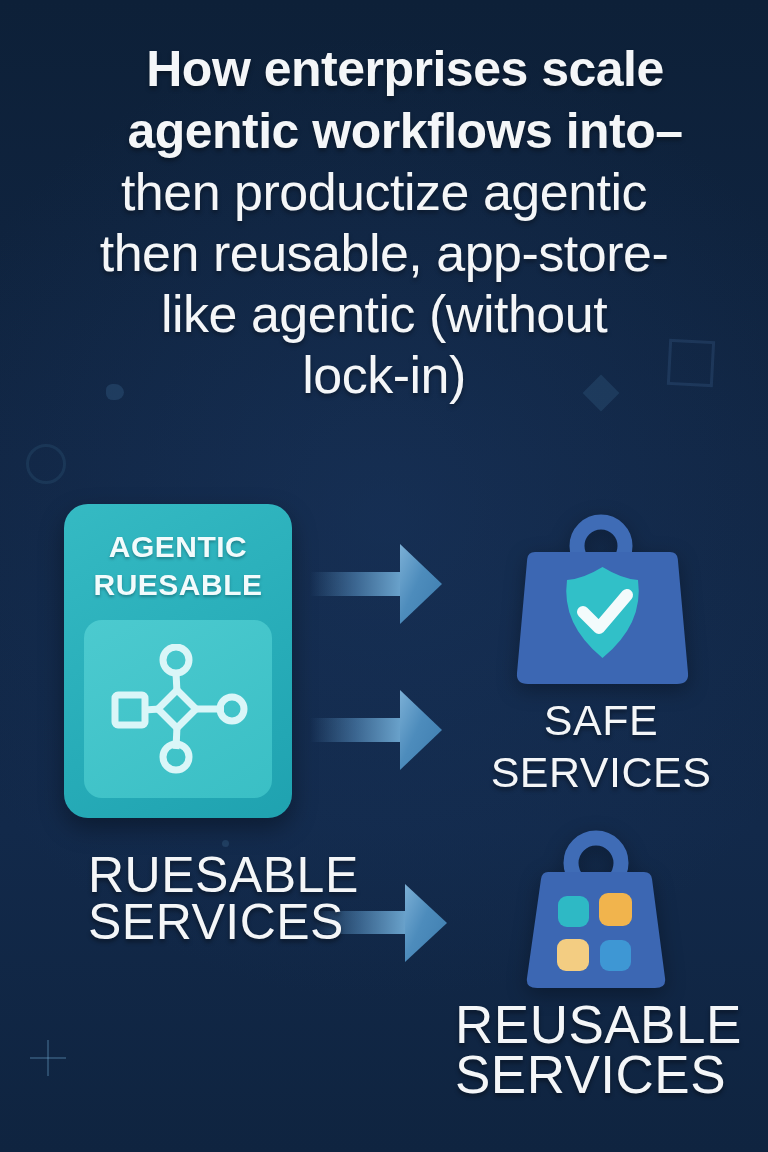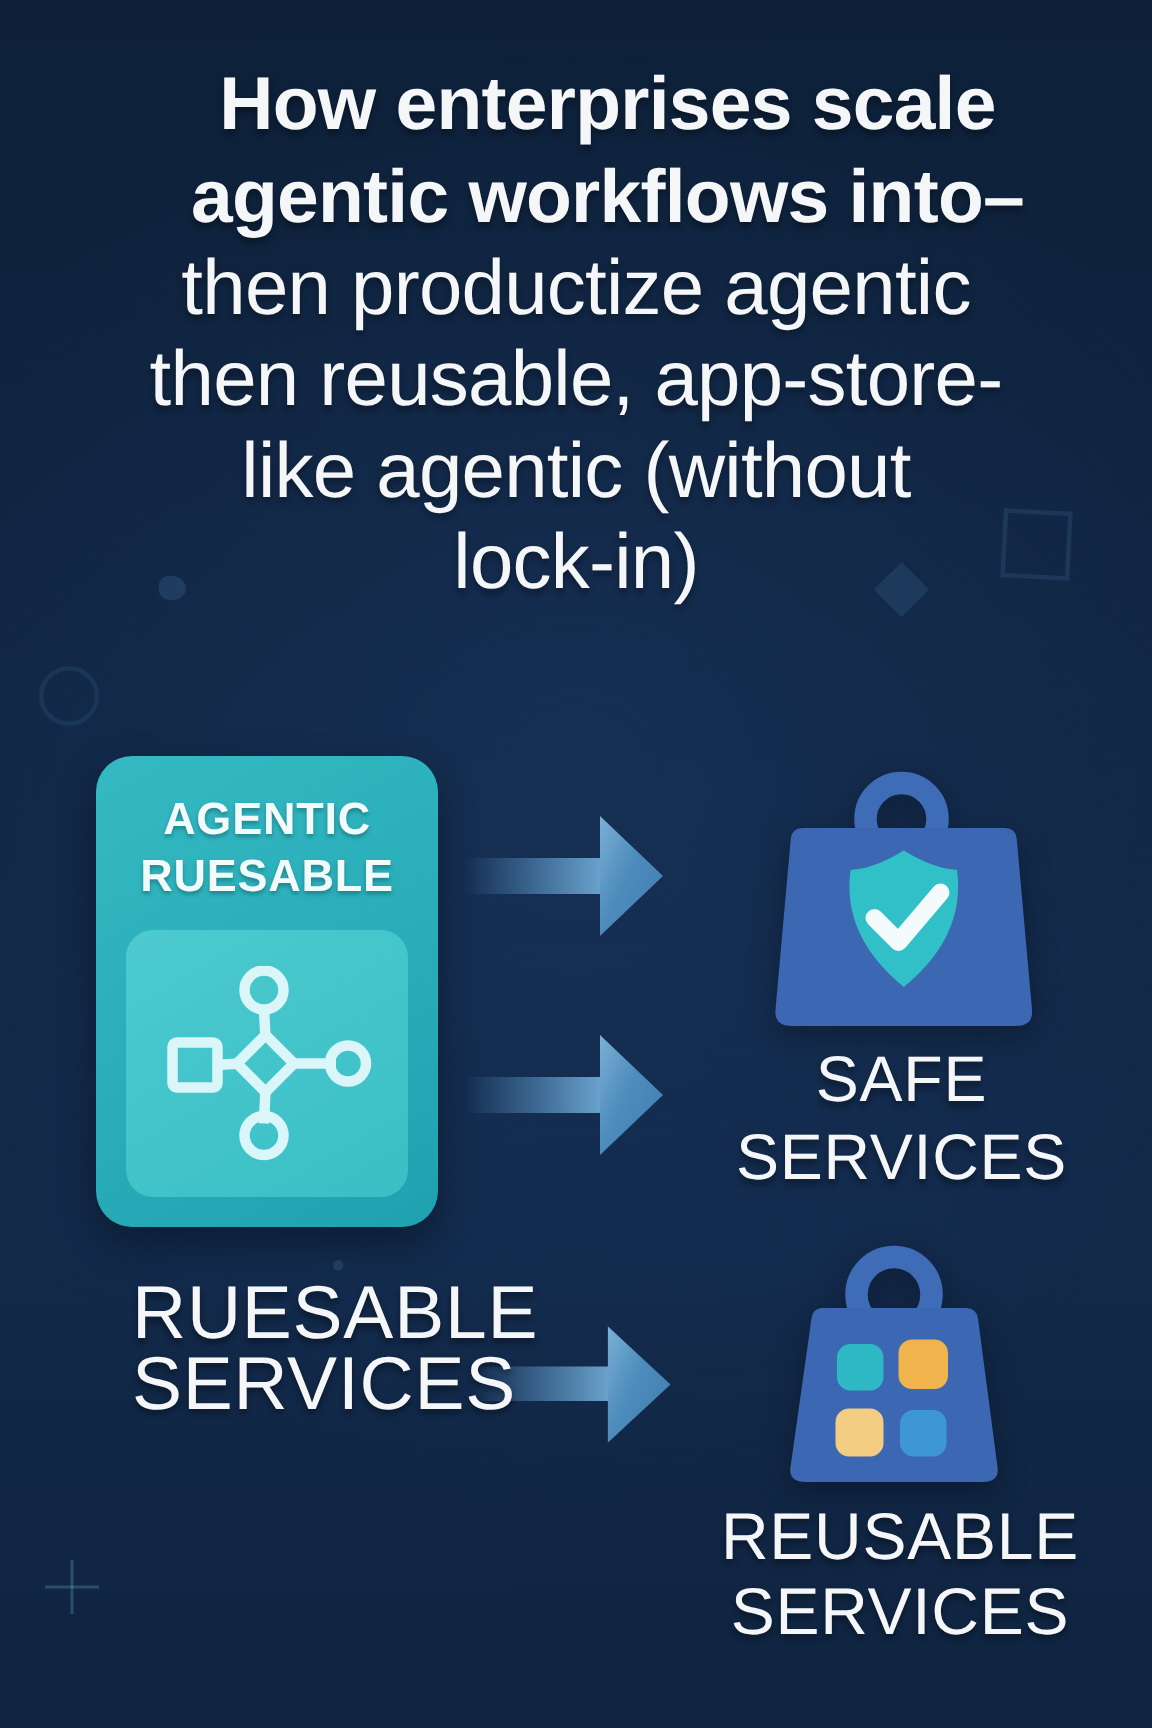--- a/index.html
+++ b/index.html
@@ -53,21 +53,21 @@
 
   
   .bag-svg{position:absolute;filter:drop-shadow(0 6px 10px rgba(0,0,0,.3));}
   #bag-safe{left:505px;top:497px;}
   #bag-apps{left:518px;top:820px;}
 
   
   .big-label{position:absolute;font-weight:400;text-shadow:0 3px 4px rgba(0,0,0,.4);}
   #label-safe{left:470px;top:694px;width:262px;text-align:center;font-size:43px;line-height:52px;letter-spacing:.5px;}
   #label-ruesable{left:88px;top:852px;font-size:50px;line-height:47px;letter-spacing:.5px;}
-  #label-reusable{left:455px;top:1000px;width:290px;text-align:center;font-size:44px;line-height:50px;letter-spacing:.5px;}
+  #label-reusable{left:455px;top:1000px;width:290px;text-align:left;font-size:53px;line-height:50px;letter-spacing:.5px;}
 </style>
 </head>
 <body>
 
 <div class="stage">
 
   <div class="decor d-square"></div>
   <div class="decor d-diamond"></div>
   <div class="decor d-blob"></div>
   <div class="decor d-circle"></div>

